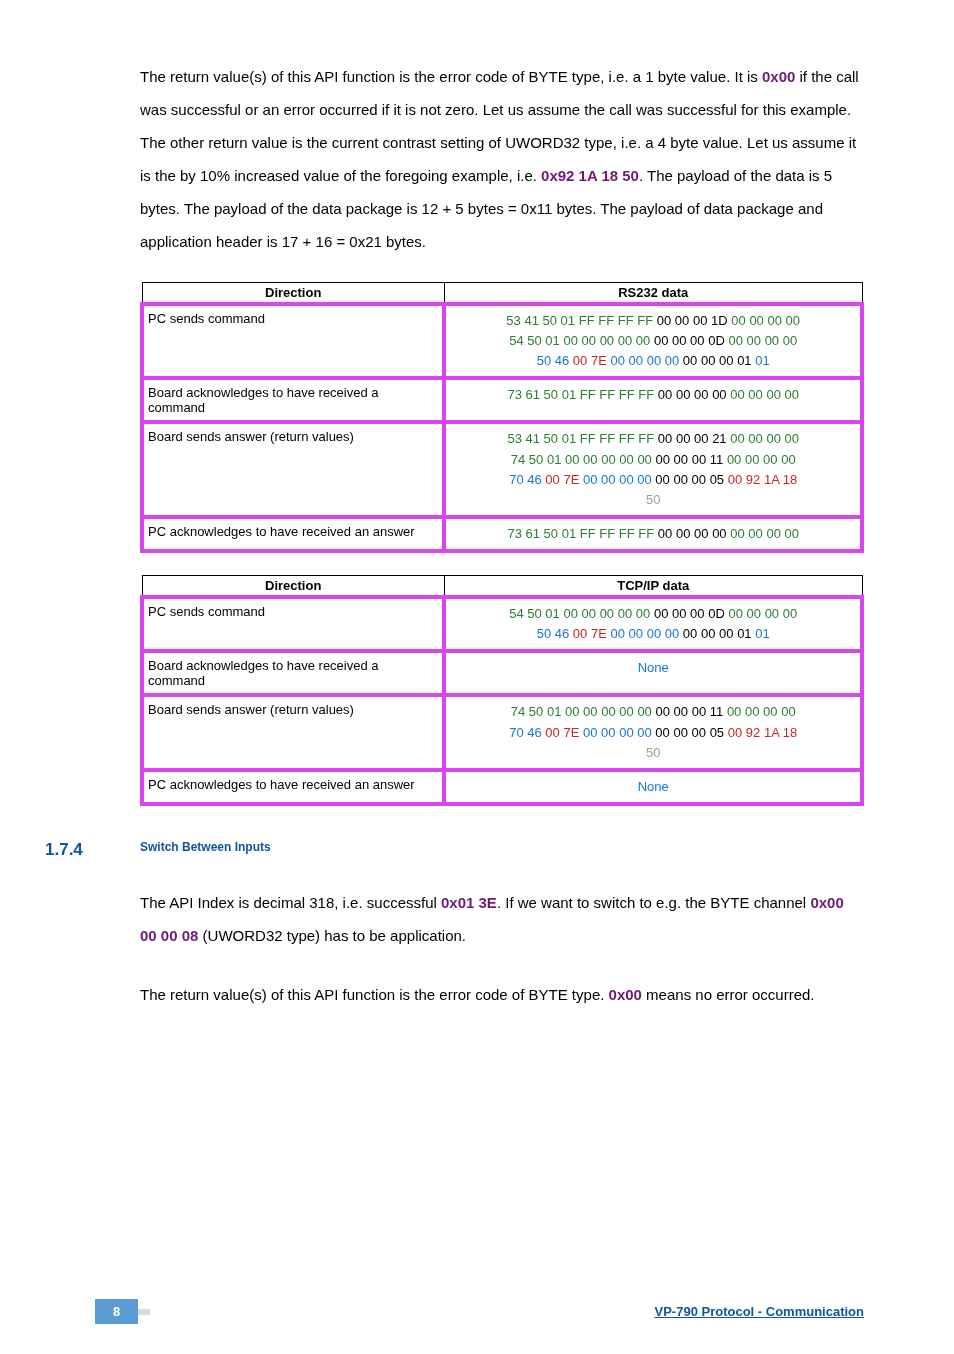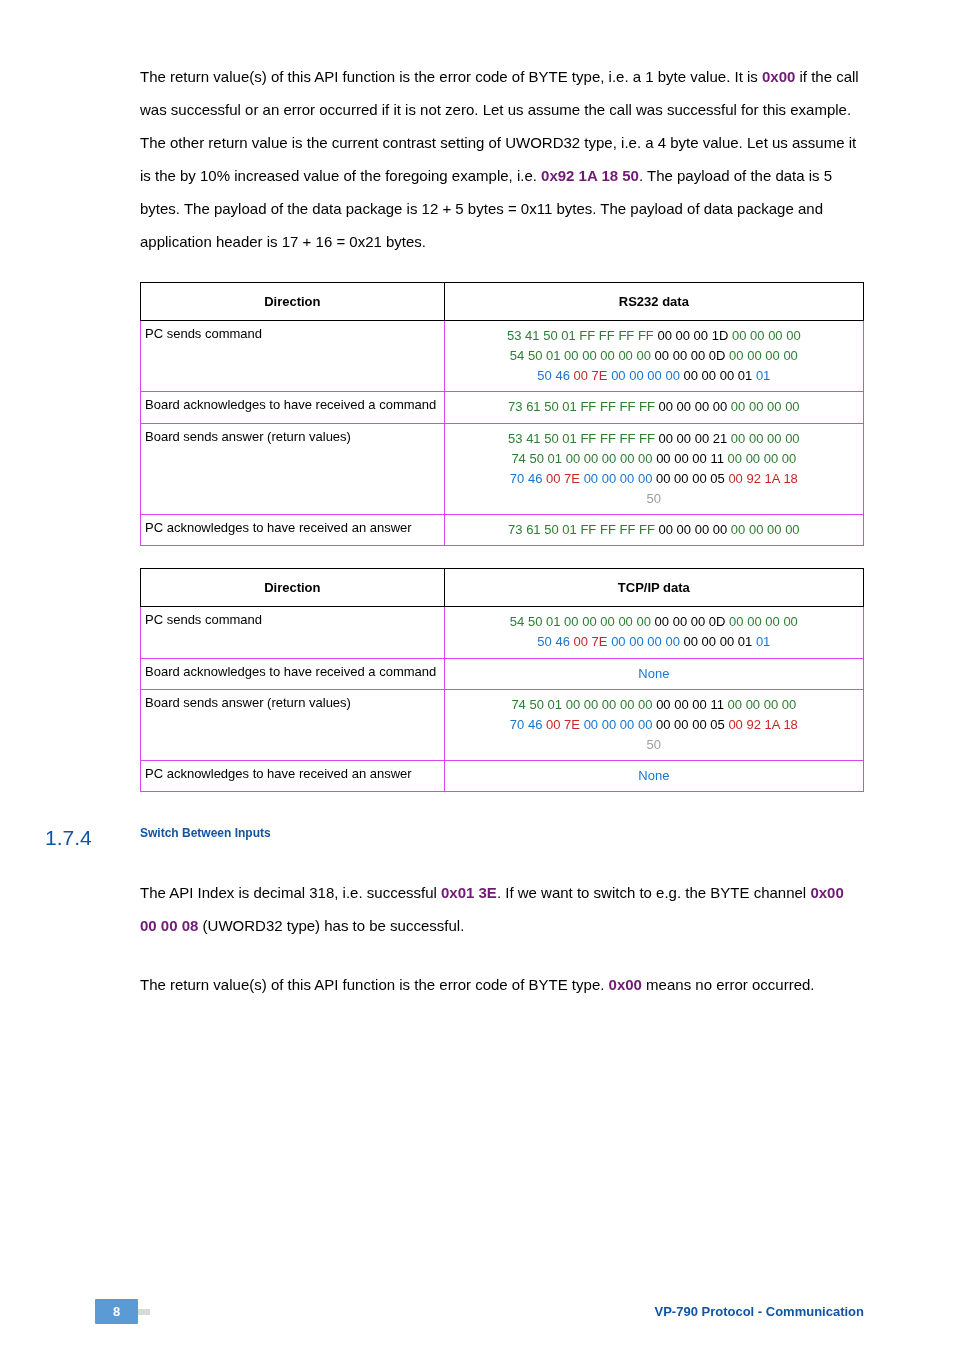--- a/index.html
+++ b/index.html
@@ -22,27 +22,27 @@
   }
   .hex-red { color: #701a75; font-weight: bold; }
   table.datatable {
     width: 100%;
     border-collapse: collapse;
     margin-bottom: 22px;
     font-size: 13px;
   }
   table.datatable th {
     border: 1px solid #000;
-    padding: 11px 8px;
+    padding: 2px 8px;
     font-weight: bold;
     text-align: center;
     background: #fff;
   }
   table.datatable td {
-    border: 1px solid #d946ef;
+    border: 4px solid #d946ef;
     padding: 5px 4px;
     vertical-align: top;
   }
   table.datatable td.dir {
     width: 42%;
   }
   table.datatable td.data {
     width: 58%;
     line-height: 1.55;
     text-align: center;
@@ -54,22 +54,22 @@
   .c-red { color: #c62828; }
   .c-gray { color: #9e9e9e; }
   .c-none { color: #1976d2; }
   .section-row {
     display: flex;
     margin-top: 34px;
     margin-left: -95px;
   }
   .section-num {
     color: #1155a2;
-    font-weight: normal;
-    font-size: 21px;
+    font-weight: bold;
+    font-size: 17px;
     width: 95px;
     flex-shrink: 0;
   }
   .section-title {
     color: #1155a2;
     font-weight: bold;
     font-size: 12px;
   }
   .sub-para {
     font-size: 15px;
@@ -97,20 +97,21 @@
     width: 12px;
     height: 6px;
     background: #d9d9d9;
     margin-left: 0;
   }
   .footer-right {
     margin-left: auto;
     color: #1155a2;
     font-size: 13px;
     font-weight: bold;
+    text-decoration: underline;
   }
 </style>
 </head>
 <body>
 
 <div class="page-content">
 
   <p class="body-para">
     <span>The return value(s) of this API function is the error code of BYTE type, i.e. a 1 byte value. It is </span><span class="hex-red">0x00</span><span> if the call was successful or an error occurred if it is not zero. Let us assume the call was successful for this example. The other return value is the current contrast setting of UWORD32 type, i.e. a 4 byte value. Let us assume it is the by 10% increased value of the foregoing example, i.e. </span><span class="hex-red">0x92 1A 18 50</span><span>. The payload of the data is 5 bytes. The payload of the data package is 12 + 5 bytes = 0x11 bytes. The payload of data package and application header is 17 + 16 = 0x21 bytes.</span>
   </p>
@@ -169,21 +170,21 @@
       </tbody>
   </table>
 
   <div class="section-row">
     <div class="section-num">1.7.4</div>
     <div class="section-title">Switch Between Inputs</div>
   </div>
 
 
   <p class="sub-para">
-    <span>The API Index is decimal 318, i.e. successful </span><span class="hex-red">0x01 3E</span><span>. If we want to switch to e.g. the BYTE channel </span><span class="hex-red">0x00 00 00 08</span><span> (UWORD32 type) has to be successful.</span>
+    <span>The API Index is decimal 318, i.e. successful </span><span class="hex-red">0x01 3E</span><span>. If we want to switch to e.g. the BYTE channel </span><span class="hex-red">0x00 00 00 08</span><span> (UWORD32 type) has to be application.</span>
   </p>
 
   <p class="sub-para">
     <span>The return value(s) of this API function is the error code of BYTE type. </span><span class="hex-red">0x00</span><span> means no error occurred.</span>
   </p>
 
 </div>
 
 <div class="footer">
   <div class="page-badge">8</div>

